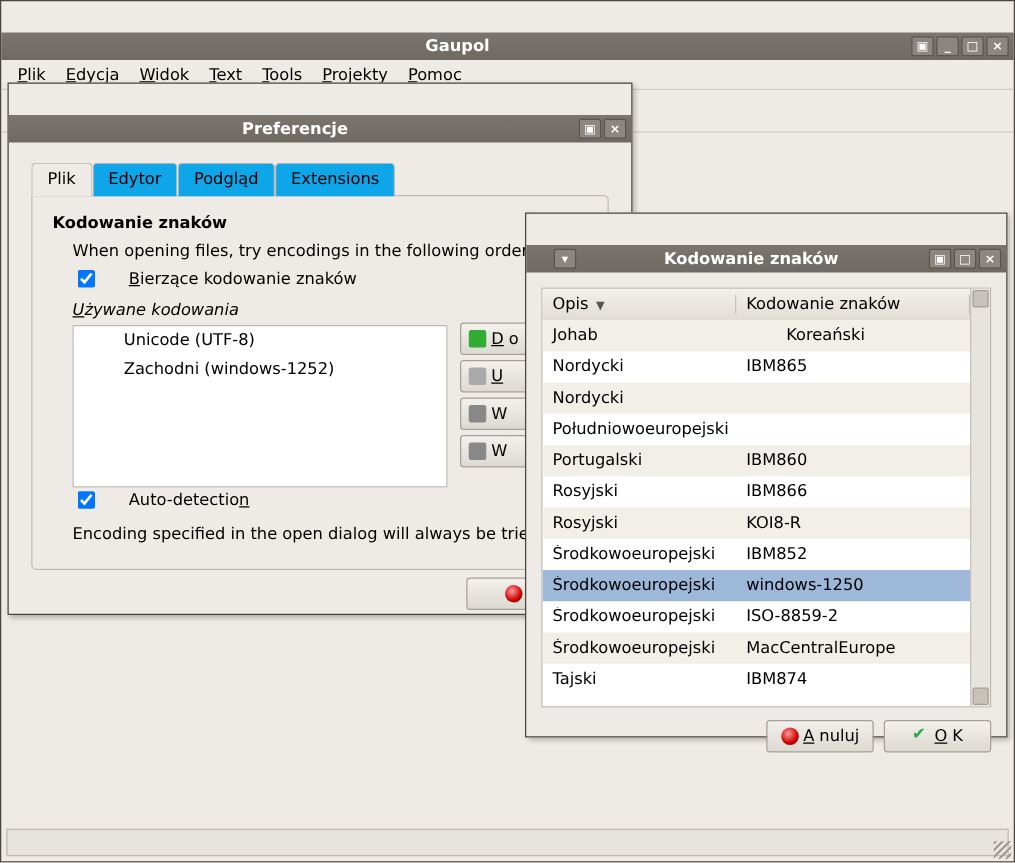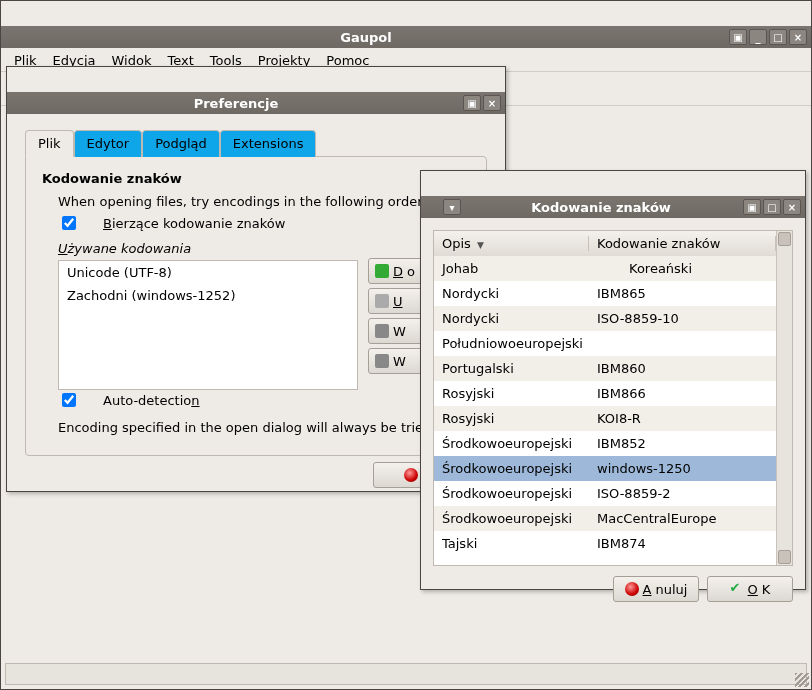--- a/index.html
+++ b/index.html
@@ -27,21 +27,21 @@
 .tab { padding: 5px 12px; background: #0ea5e9; border: 1px solid #bfb9b2; border-bottom: none; border-radius: 4px 4px 0 0; margin-right: 0; cursor: default; }
 .tab.active { background: #eeebe7; position: relative; z-index: 2; border-bottom: 1px solid #eeebe7; }
 .tabpanel { border: 1px solid #bfb9b2; border-radius: 0 4px 4px 4px; padding: 14px 16px 18px 16px; background: #eeebe7; min-height: 300px;}
 .section-h { font-weight: bold; margin-bottom: 8px; }
 .indent { margin-left: 16px; }
 .chk { display: flex; align-items: center; gap: 24px; margin: 4px 0; }
 .chk input { width:14px; height:14px; }
 .lbl { margin: 8px 0 4px 0; font-style: italic; }
 .enc-row { display: flex; gap: 10px; align-items: flex-start; }
 .enc-list { flex: 0 0 300px; height: 130px; border: 1px solid #bfb9b2; background: #fff; }
-.enc-list div { padding: 4px 8px; }
+.enc-list div { padding: 4px 8px; margin-left: 32px; }
 .btncol { display: flex; flex-direction: column; gap: 4px; width: 88px; margin-top:-2px;}
 .gtkbtn { height: 26px; border: 1px solid #a59f97; background: linear-gradient(#f4f1ec,#dcd8d2); border-radius: 3px; display: flex; align-items: center; justify-content: flex-start; padding: 0 6px; gap: 4px; cursor: default; overflow: hidden; white-space: nowrap; }
 .gtkbtn .ic { width:14px; height:14px; display:inline-block; background:#666; border-radius:2px; flex-shrink:0;}
 .note { margin-top: 10px; }
 .pref-footer { display:flex; justify-content:flex-end; padding: 0 14px 0 0; margin-top:6px;}
 .pref-footer .gtkbtn { width:100px; justify-content:center; }
 .red-dot{ width:14px;height:14px;border-radius:50%;background:radial-gradient(circle at 40% 35%,#f99,#c00 60%,#700);display:inline-block;flex-shrink:0;}
 
 
 .encwin { position: absolute; left: 420px; top: 170px; width: 386px; height: 420px; background: #eeebe7; border: 1px solid #4a4540; box-shadow: 2px 2px 4px rgba(0,0,0,.25); z-index: 5; }
@@ -186,21 +186,20 @@
             <div class="tv-row alt">
               <div class="cell c2">Johab</div>
               <div class="cell c1">Koreański</div>
             </div>
             <div class="tv-row">
               <div class="cell c1">Nordycki</div>
               <div class="cell c2">IBM865</div>
             </div>
             <div class="tv-row alt">
               <div class="cell c1">Nordycki</div>
-              <div class="cell c2">ISO-8859-10</div>
             </div>
             <div class="tv-row">
               <div class="cell c1">Południowoeuropejski</div>
             </div>
             <div class="tv-row alt">
               <div class="cell c1">Portugalski</div>
               <div class="cell c2">IBM860</div>
             </div>
             <div class="tv-row">
               <div class="cell c1">Rosyjski</div>

